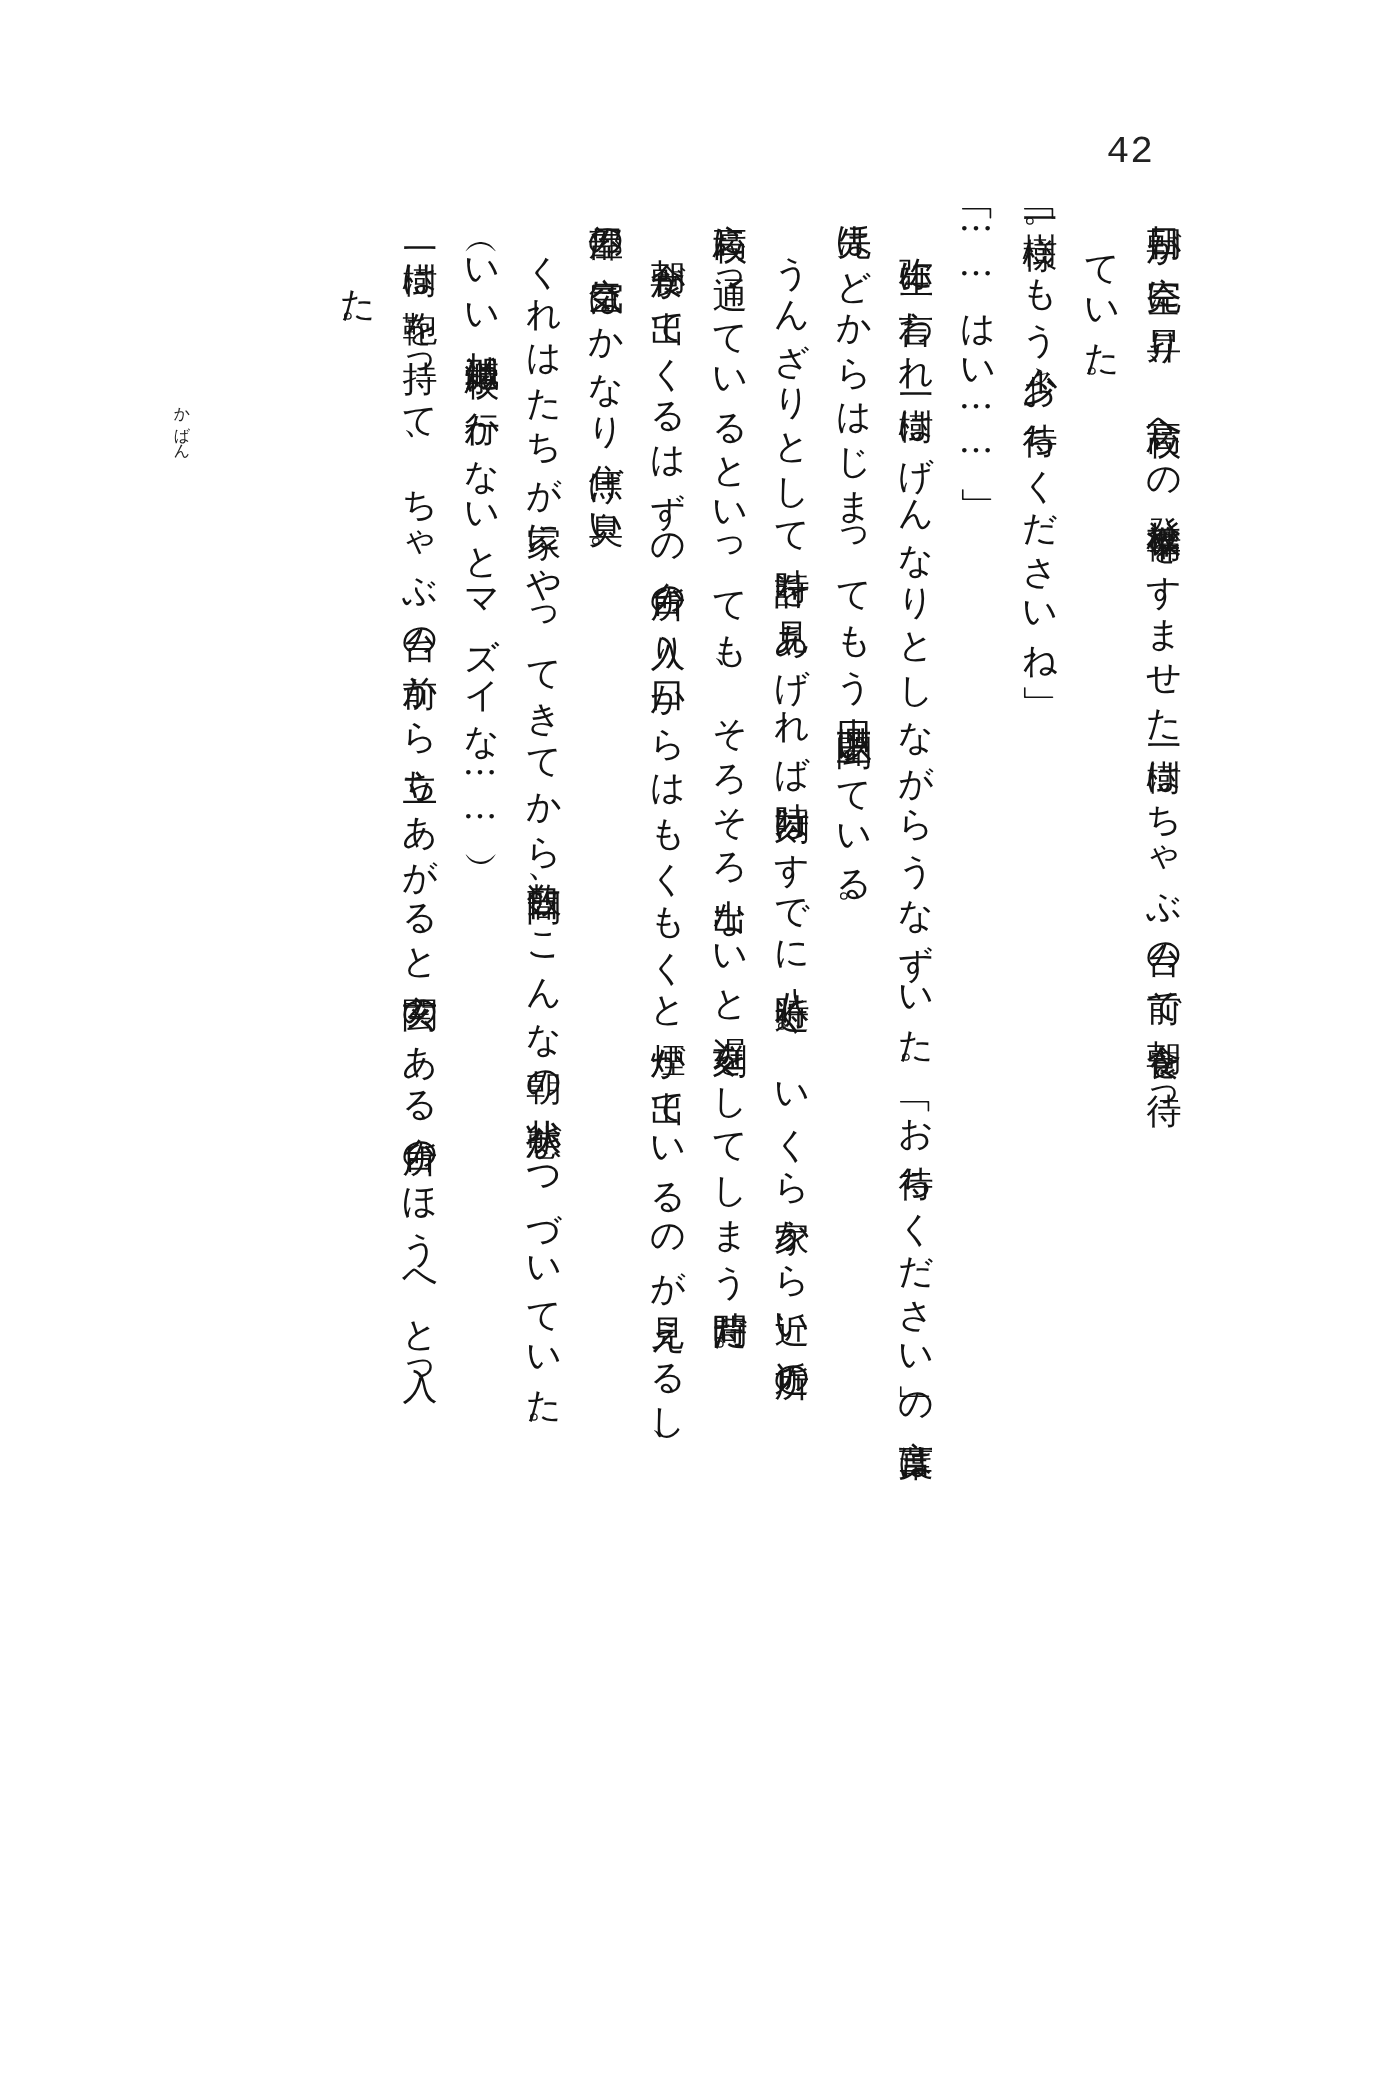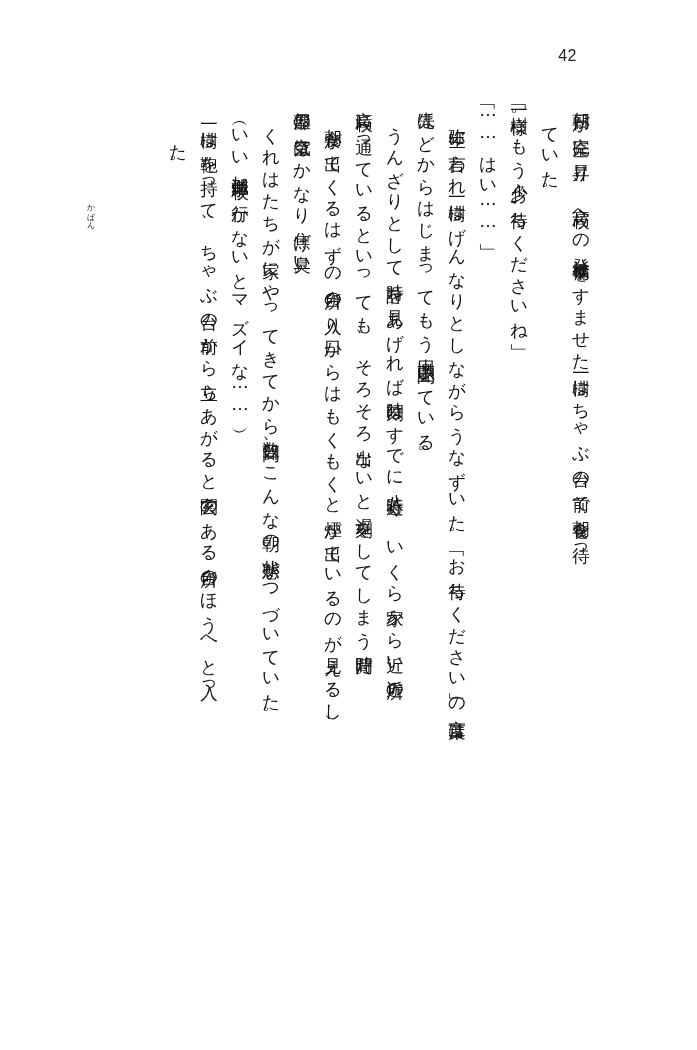--- a/index.html
+++ b/index.html
@@ -16,24 +16,24 @@
   }
   #page {
     position: relative;
     width: 697px;
     height: 1050px;
     background: #ffffff;
   }
   
   #page-number {
     position: absolute;
-    top: 47px;
+    top: 65px;
     right: 120px;
-    font-size: 16px;
-    font-family: Liberation Sans, sans-serif;
+    font-size: 19px;
+    font-family: Liberation Mono, monospace;
     letter-spacing: 0.5px;
     color: #222;
   }
   
   #text-body {
     position: absolute;
     top: 98px;
     left: 45px;
     right: 108px;
     height: 885px;

